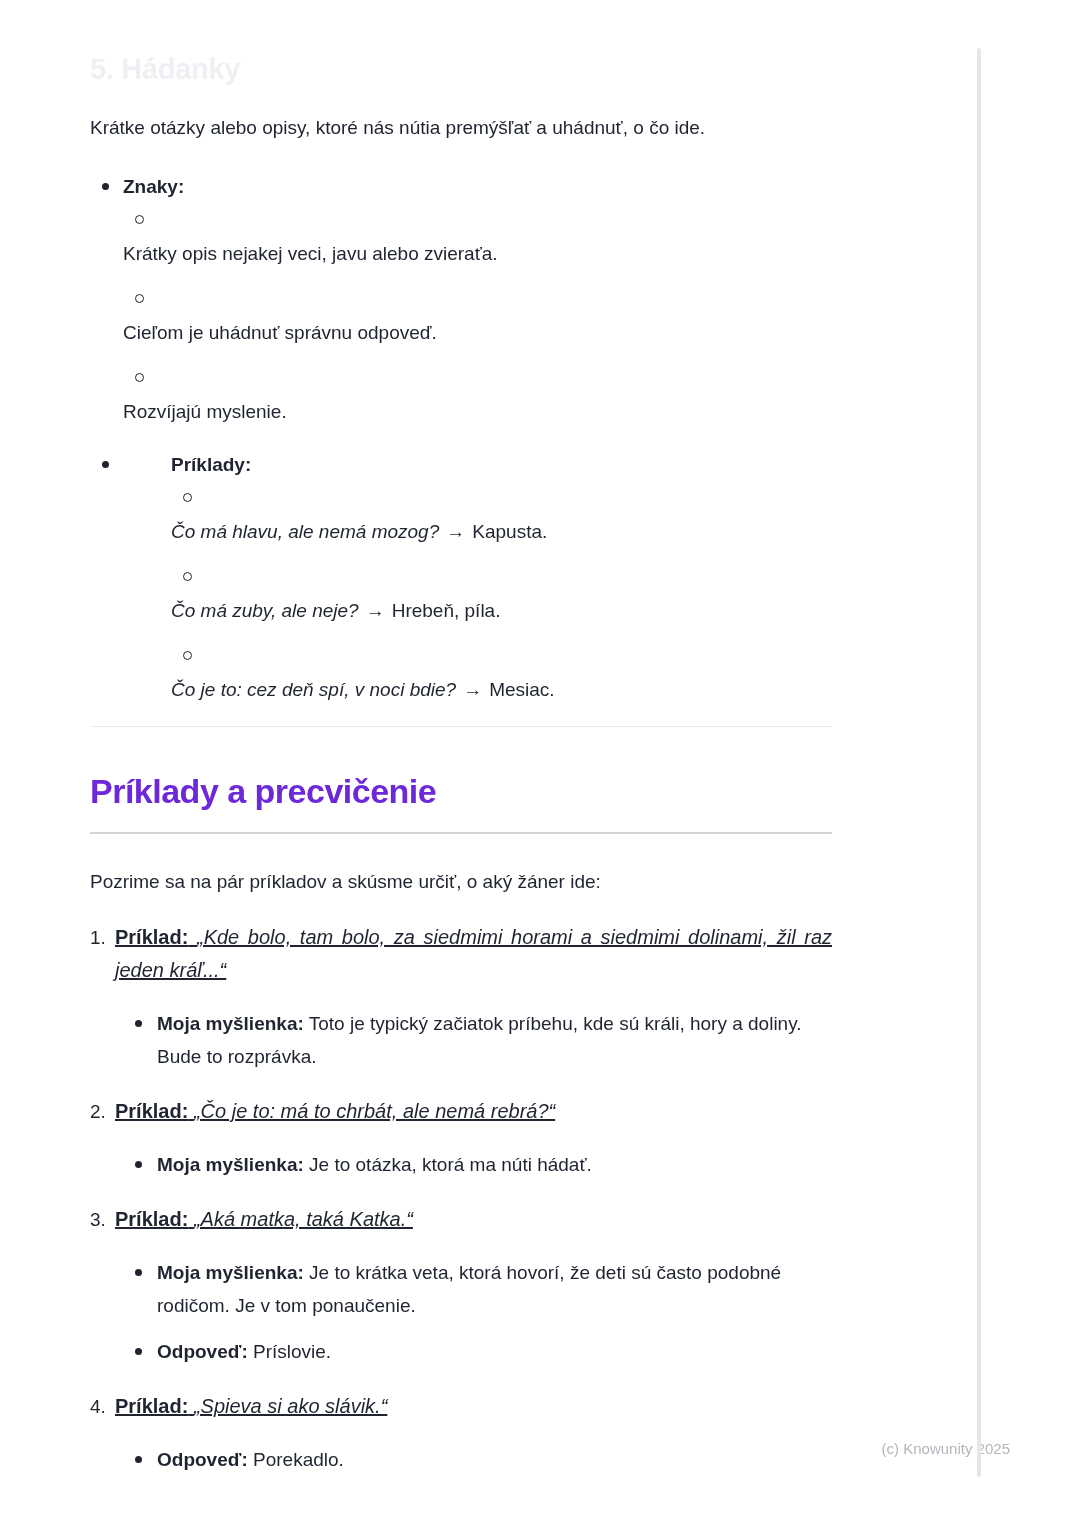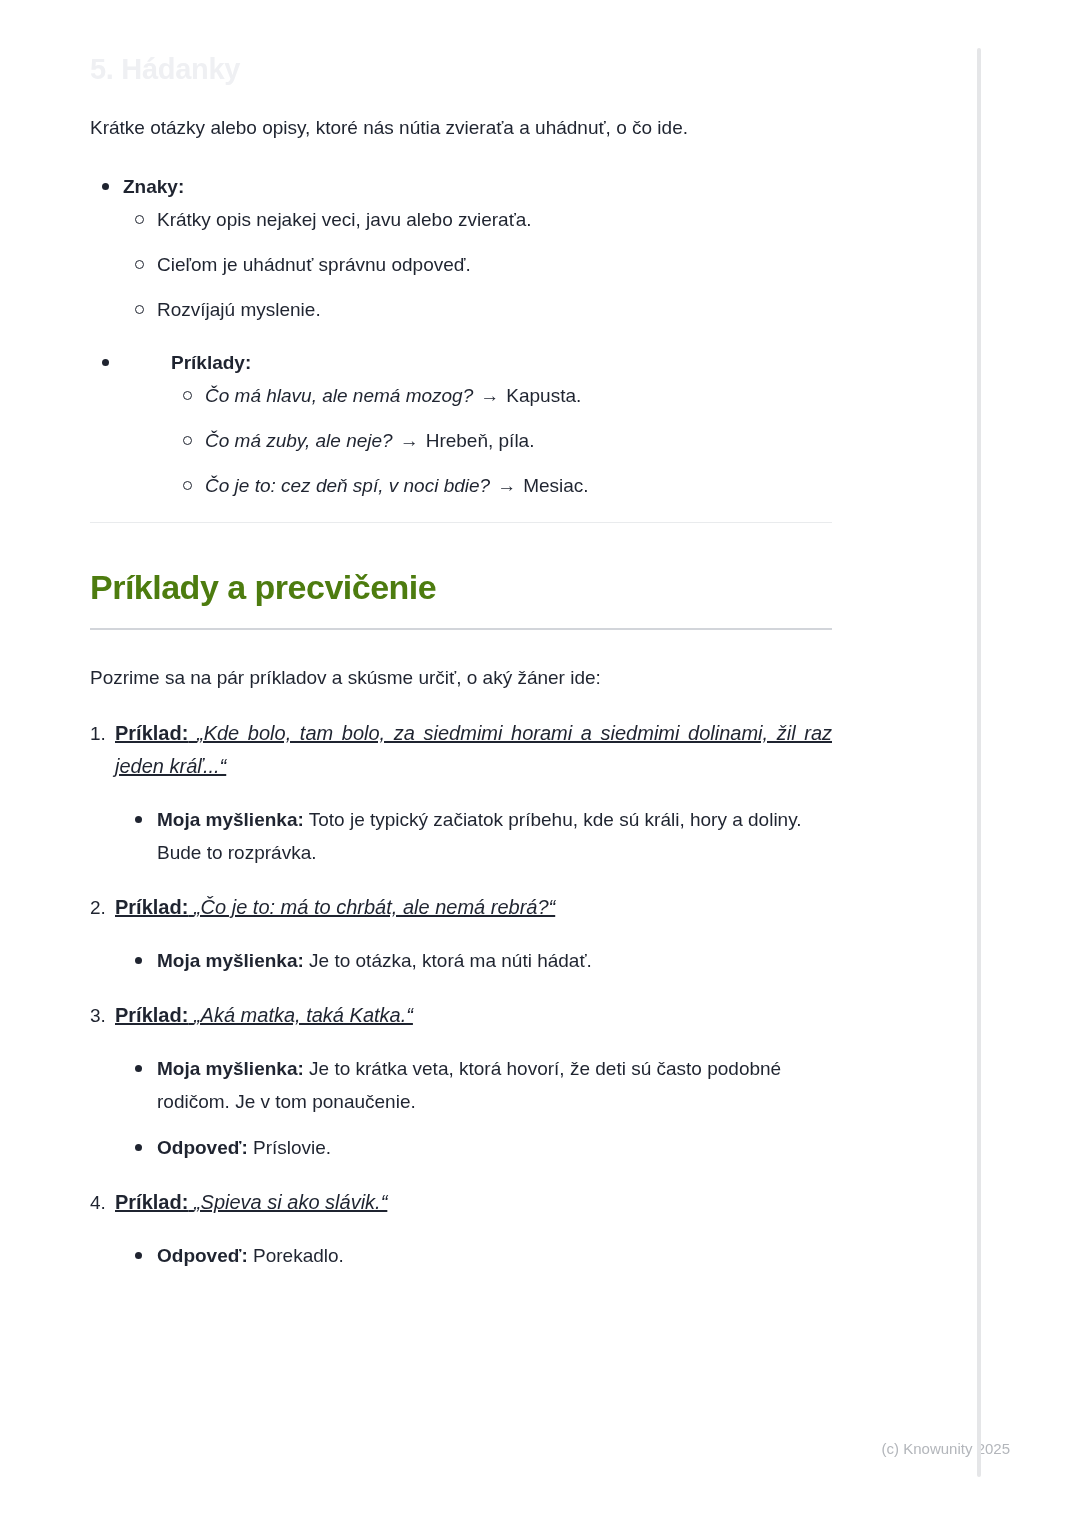--- a/index.html
+++ b/index.html
@@ -22,31 +22,31 @@
   
   .l1 { margin-top:26px; }
   .l1 > li { display:flex; }
   .l1 > li + li { margin-top:20px;gap:48px; }
   .mcol1 { flex:0 0 33px; position:relative; }
   .disc { position:absolute; left:12px; top:13px; width:7px; height:7px; border-radius:50%; background:#1f2430; }
   .l1-body { flex:1; min-width:0; }
   .group-label { font-size:19px; line-height:33px; font-weight:700; }
 
   
-  .l2 > li { display:flex; }
+  .l2 > li { display:flex;flex-direction:column; }
   .l2 > li + li { margin-top:12px; }
   .mcol2 { flex:0 0 34px; position:relative; }
   .circle { position:absolute; left:12px; top:12px; width:9px; height:9px; border-radius:50%; border:1.5px solid #1f2430; background:transparent; }
   .t { font-size:19px; line-height:33px; flex:1; min-width:0; }
   .q { }
   .arrow { margin:0 7px; font-style:normal; }
 
   .thin-rule { border:0; height:1px; background:#e9ebed; margin-top:20px; }
 
-  .section-heading { margin-top:44px; font-size:34px; line-height:41px; font-weight:700; color:#4d7c0f; letter-spacing:-0.5px; }
+  .section-heading { margin-top:44px; font-size:34px; line-height:41px; font-weight:700; color:#6d28d9; letter-spacing:-0.5px; }
   .heading-rule { height:2px; background:#d2d5da; margin-top:20px; }
   .intro2 { font-size:19px; line-height:33px; margin-top:31px; }
 
   
   .examples { margin-top:23px; }
   .ex { display:flex; }
   .ex + .ex { margin-top:22px; }
   .numcol { flex:0 0 25px; font-size:19px; line-height:33px; }
   .ex-body { flex:1; min-width:0; }
   .quote { font-size:20px; line-height:33px; text-align:justify;text-decoration:underline; }
@@ -61,21 +61,21 @@
   .copyright { position:absolute; top:1440px; right:70px; font-size:15px; line-height:18px; color:#b3b6bb; }
   .scrollbar { position:absolute; left:977px; top:48px; width:4px; height:1429px; background:#e5e6e8; border-radius:2px; }
 </style>
 </head>
 <body>
 
 <div class="content">
 
   <h2 class="faded-title">5. Hádanky</h2>
 
-  <p class="intro">Krátke otázky alebo opisy, ktoré nás nútia zvieraťa a uhádnuť, o čo ide.</p>
+  <p class="intro">Krátke otázky alebo opisy, ktoré nás nútia premýšľať a uhádnuť, o čo ide.</p>
 
   <ul class="l1">
     <li>
       <span class="mcol1">
           <span class="disc"></span>
         </span>
       <div class="l1-body">
         <p class="group-label">Znaky:</p>
         <ul class="l2">
           <li>

